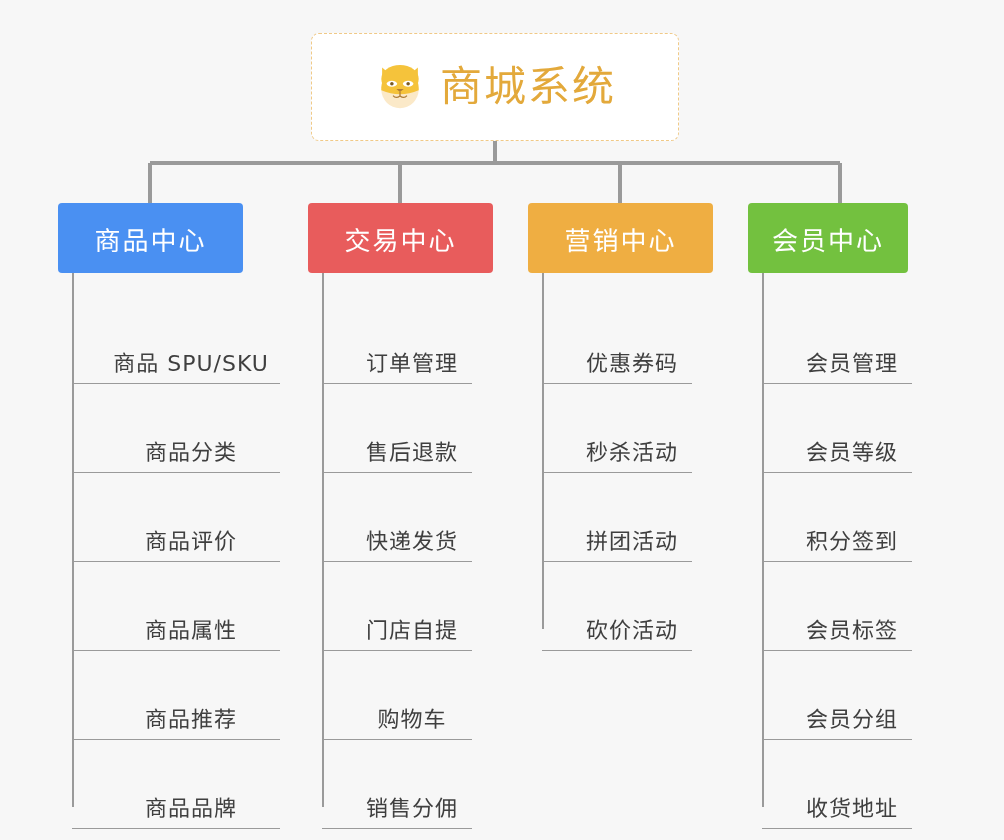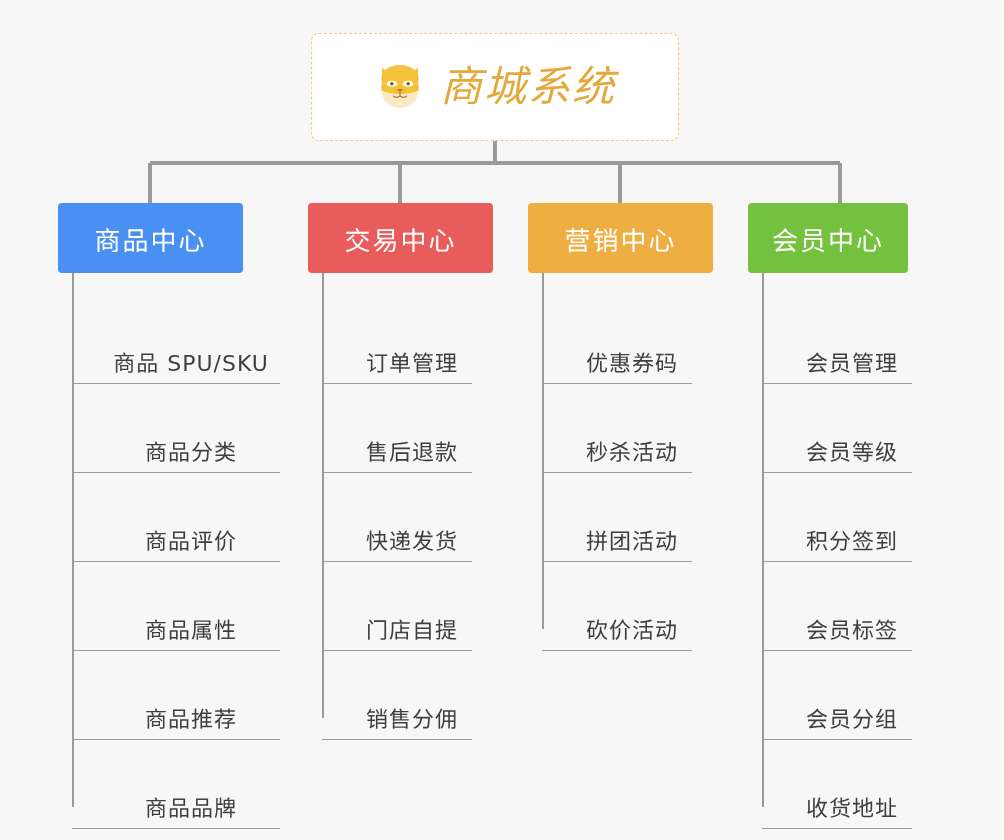--- a/index.html
+++ b/index.html
@@ -29,21 +29,20 @@
     width: 368px;
     height: 108px;
     box-sizing: border-box;
     background: #ffffff;
     border: 1px dashed #f0c987;
     border-radius: 8px;
     display: flex;
     align-items: center;
     justify-content: center;
     gap: 14px;
-    font-style: italic;
   }
   .root-emoji {
     width: 52px;
     height: 52px;
     display: block;
     flex: 0 0 auto;
   }
   .root-title {
     font-size: 42px;
     line-height: 1;
@@ -220,20 +219,23 @@
         <div class="leaf-item">
           <span class="leaf-label">售后退款</span>
         </div>
         <div class="leaf-item">
           <span class="leaf-label">快递发货</span>
         </div>
         <div class="leaf-item">
           <span class="leaf-label">门店自提</span>
         </div>
         <div class="leaf-item">
+          <span class="leaf-label">购物车</span>
+        </div>
+        <div class="leaf-item">
           <span class="leaf-label">销售分佣</span>
         </div>
       </div>
     </div>
 
     <div class="column col-2">
       <div class="node-box" style="background:#efae42;">
         <span>营销中心</span>
       </div>
       <div class="leaf-list">

